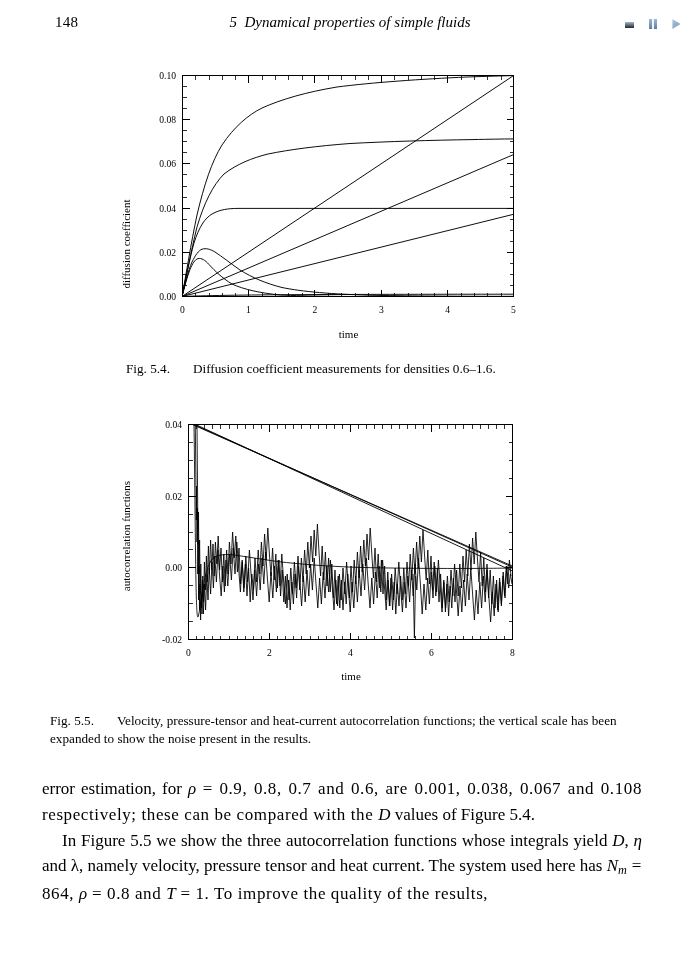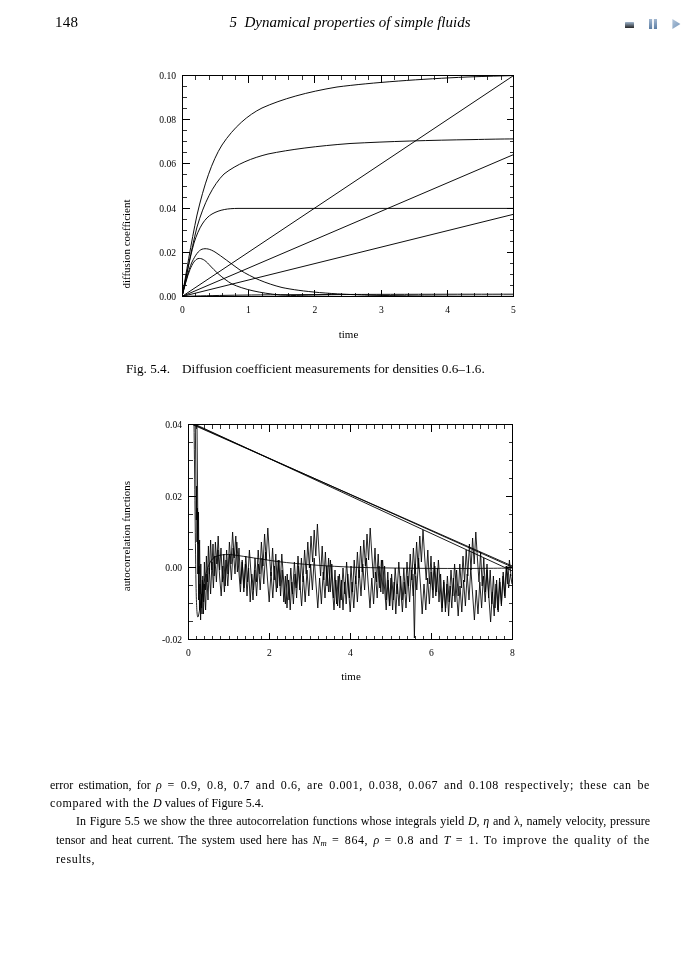--- a/index.html
+++ b/index.html
@@ -32,21 +32,21 @@
   .toolbar .ic { display:block; opacity:.85; }
 
   
   .figure { position:absolute; }
   .fig-caption {
     position:absolute;
     font-size:13.2px;
     line-height:1.33;
     text-align:left;
   }
-  .fig-caption .lead { margin-right:12px; }
+  .fig-caption .lead { margin-right:23px; }
 
   .plotwrap { position:absolute; }
   .ylabel {
     position:absolute;
     transform-origin:50% 50%;
     transform:rotate(-90deg);
     font-size:11px;
     white-space:nowrap;
     text-align:center;
   }
@@ -55,27 +55,27 @@
     font-size:11px;
     text-align:center;
     width:100%;
   }
   svg { display:block; overflow:visible; }
   .tl { font-family:"Liberation Serif", serif; font-size:9.6px; fill:#000; }
 
   
   .body-block {
     position:absolute;
-    left:50px; width:600px;
-    font-size:12px;
+    left:42px; width:600px;
+    font-size:17px;
     line-height:1.52;
     text-align:justify;
   }
   .body-block p { margin:0; }
-  .body-block p.indent { text-indent:20px;margin-left:6px; }
+  .body-block p.indent { text-indent:20px; }
   .mi { font-style:italic; }
   .mr { font-style:normal; }
   .msub { font-size:.72em; vertical-align:-0.28em; font-style:italic; }
   .eqsp { letter-spacing:.6px; }
 </style>
 </head>
 <body>
 
 <div class="page">
 
@@ -557,20 +557,23 @@
             L317.0,174 L318.8,142 L320.6,164 L322.4,150 L324,160"></path>
 
           <path stroke-width="0.85" d="M225.0,150 L226.4,214 L227.6,152"></path>
         </g>
       </svg>
     </div>
 
     <div class="xlabel" style="left:188px; top:260px; width:326px;">time</div>
   </div>
 
+  <div class="fig-caption" style="left:50px; top:712px; width:600px;">
+    <span class="lead">Fig. 5.5.</span><span>Velocity, pressure-tensor and heat-current autocorrelation functions; the vertical scale has been expanded to show the noise present in the results.</span>
+  </div>
 
   <div class="body-block" style="top:776px;">
     <p><span>error estimation, for </span><span class="mi">ρ</span><span class="eqsp"> = 0.9, 0.8, 0.7 and 0.6, are 0.001, 0.038, 0.067 and 0.108 respectively; these can be compared with the </span><span class="mi">D</span><span> values of Figure 5.4.</span></p>
 
     <p class="indent"><span>In Figure 5.5 we show the three autocorrelation functions whose integrals yield </span><span class="mi">D</span><span>, </span><span class="mi">η</span><span> and </span><span class="mr">λ</span><span>, namely velocity, pressure tensor and heat current. The system used here has </span><span class="mi">N</span><span class="msub">m</span><span class="eqsp"> = 864, </span><span class="mi">ρ</span><span class="eqsp"> = 0.8 and </span><span class="mi">T</span><span class="eqsp"> = 1. To improve the quality of the results,</span></p>
   </div>
 
 </div>
 
 </body></html>

